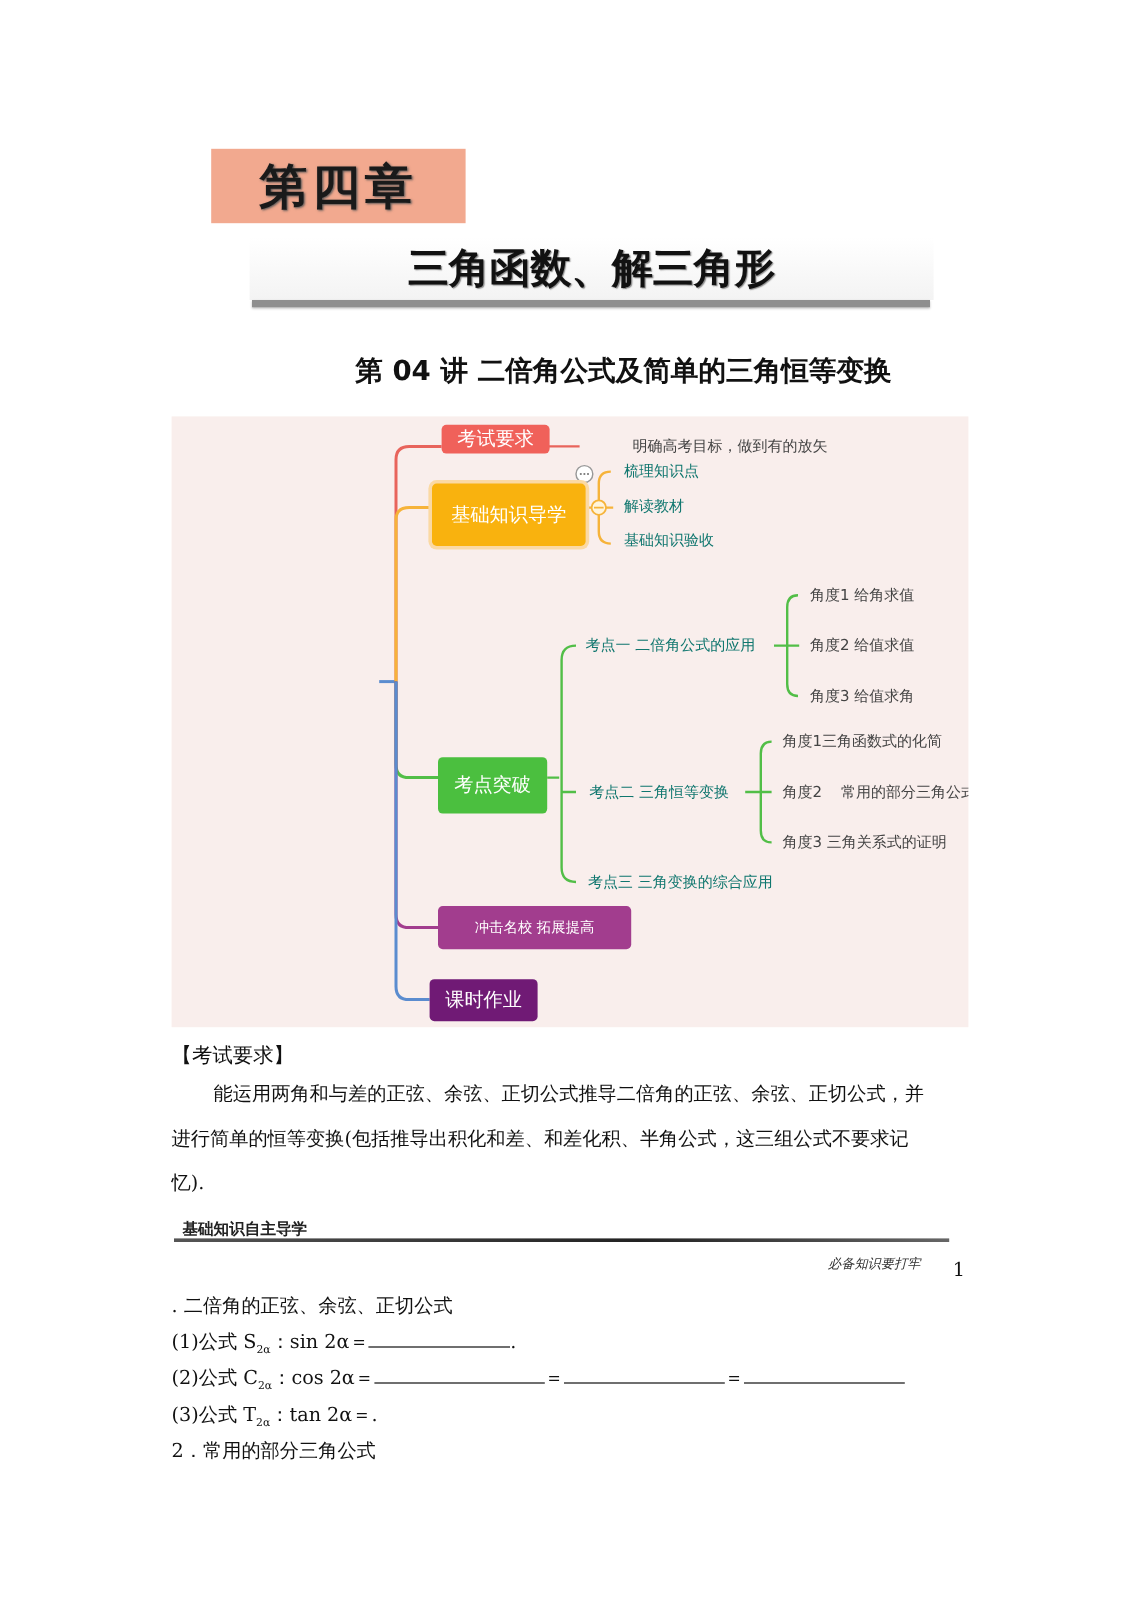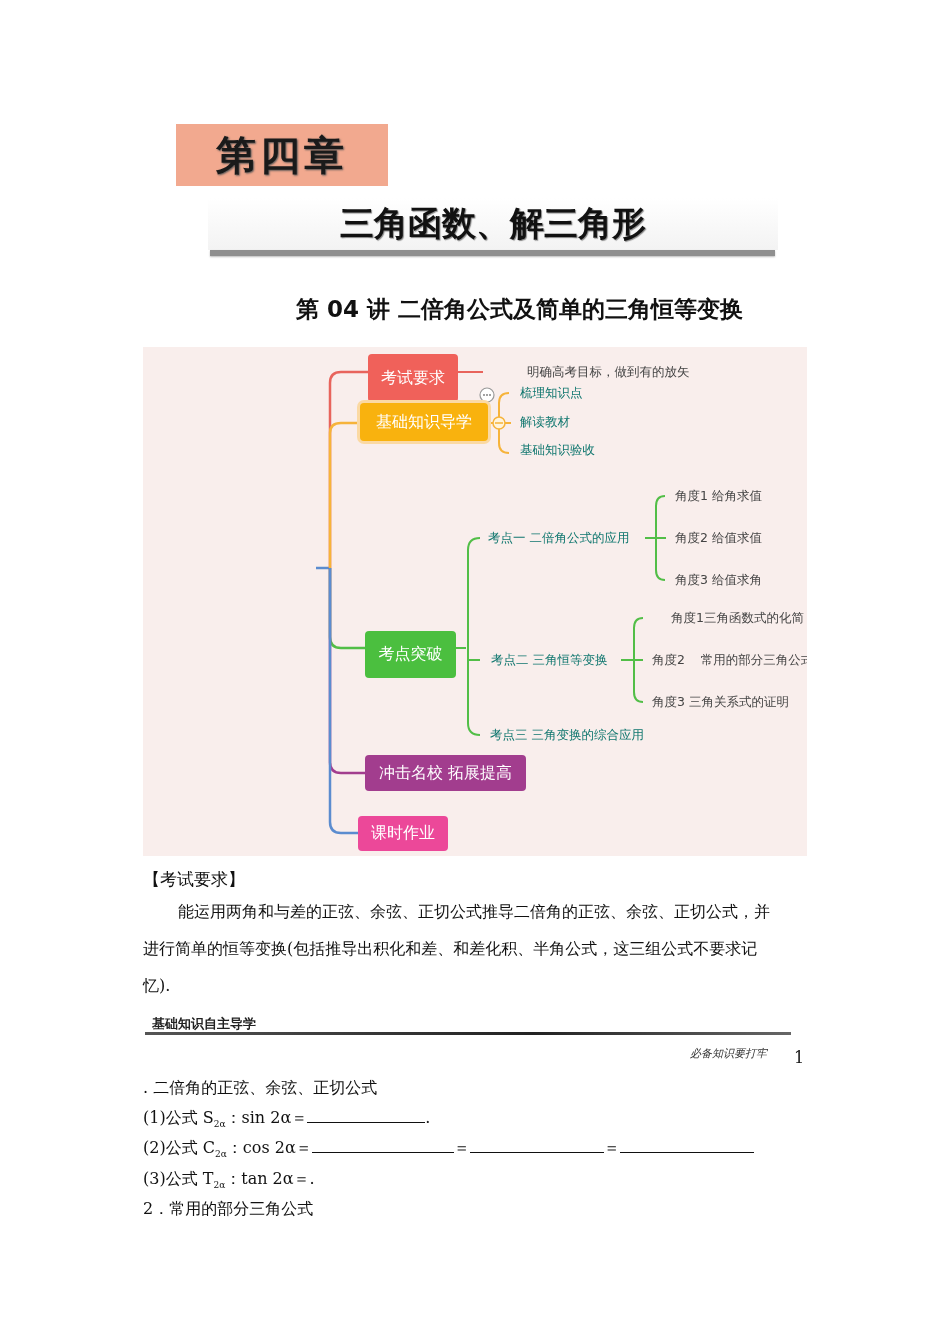--- a/index.html
+++ b/index.html
@@ -82,44 +82,44 @@
 
     <circle cx="356" cy="76" r="6" fill="#fff4dc" stroke="#f6b33a" stroke-width="1.5"></circle>
     <path d="M352 76 H360" stroke="#f6b33a" stroke-width="1.5"></path>
 
     <circle cx="344" cy="48" r="7" fill="#fff" stroke="#999" stroke-width="1.2"></circle>
     <circle cx="341" cy="48" r="0.9" fill="#777"></circle>
       <circle cx="344" cy="48" r="0.9" fill="#777"></circle>
       <circle cx="347" cy="48" r="0.9" fill="#777"></circle>
   </svg>
 
-  <div class="node" style="left:225px;top:7px;width:90px;height:48px;background:#f0615a;font-size:16px;">考试要求</div>
+  <div class="node" style="left:225px;top:7px;width:90px;height:24px;background:#f0615a;font-size:16px;">考试要求</div>
   <div class="leaf light" style="left:347px;top:17px;margin-left:37px;">明确高考目标，做到有的放矢</div>
 
-  <div class="node" style="left:217px;top:56px;width:128px;height:38px;background:#f9b20e;font-size:16px;box-shadow:0 0 0 3px #fbd9a3;">基础知识导学</div>
+  <div class="node" style="left:217px;top:56px;width:128px;height:52px;background:#f9b20e;font-size:16px;box-shadow:0 0 0 3px #fbd9a3;">基础知识导学</div>
   <div class="leaf bold" style="left:377px;top:38px;">梳理知识点</div>
   <div class="leaf bold" style="left:377px;top:67px;">解读教材</div>
   <div class="leaf bold" style="left:377px;top:95px;">基础知识验收</div>
 
   <div class="node" style="left:222px;top:284px;width:91px;height:47px;background:#4bbf3f;font-size:16px;">考点突破</div>
 
   <div class="leaf bold" style="left:345px;top:183px;">考点一 二倍角公式的应用</div>
   <div class="leaf light" style="left:532px;top:141px;">角度1 给角求值</div>
   <div class="leaf light" style="left:532px;top:183px;">角度2 给值求值</div>
   <div class="leaf light" style="left:532px;top:225px;">角度3 给值求角</div>
 
   <div class="leaf bold" style="left:348px;top:305px;">考点二 三角恒等变换</div>
-  <div class="leaf light" style="left:528px;top:263px;">角度1三角函数式的化简</div>
+  <div class="leaf light" style="left:509px;top:263px;">角度1三角函数式的化简</div>
   <div class="leaf light" style="left:509px;top:305px;white-space:pre;">角度2    常用的部分三角公式</div>
   <div class="leaf light" style="left:509px;top:347px;">角度3 三角关系式的证明</div>
 
   <div class="leaf bold" style="left:347px;top:380px;">考点三 三角变换的综合应用</div>
 
-  <div class="node" style="left:222px;top:408px;width:161px;height:36px;background:#a23d8e;font-size:16px;">冲击名校 拓展提高</div>
-  <div class="node" style="left:215px;top:469px;width:90px;height:35px;background:#ec4899;font-size:16px;">课时作业</div>
+  <div class="node" style="left:222px;top:408px;width:161px;height:36px;background:#a23d8e;font-size:12px;">冲击名校 拓展提高</div>
+  <div class="node" style="left:215px;top:469px;width:90px;height:35px;background:#701a75;font-size:16px;">课时作业</div>
 </div>
 
 <div id="exam-req-heading" class="txt">【考试要求】</div>
 <div class="txt" style="left:178px;top:902px;">能运用两角和与差的正弦、余弦、正切公式推导二倍角的正弦、余弦、正切公式，并</div>
 <div class="txt" style="left:143px;top:939px;">进行简单的恒等变换(包括推导出积化和差、和差化积、半角公式，这三组公式不要求记</div>
 <div class="txt" style="left:143px;top:976px;">忆).</div>
 
 <div id="section-bar-label" class="abs">基础知识自主导学</div>
 <div id="section-bar-rule" class="abs"></div>
 <div id="section-bar-tag" class="abs">必备知识要打牢</div>

